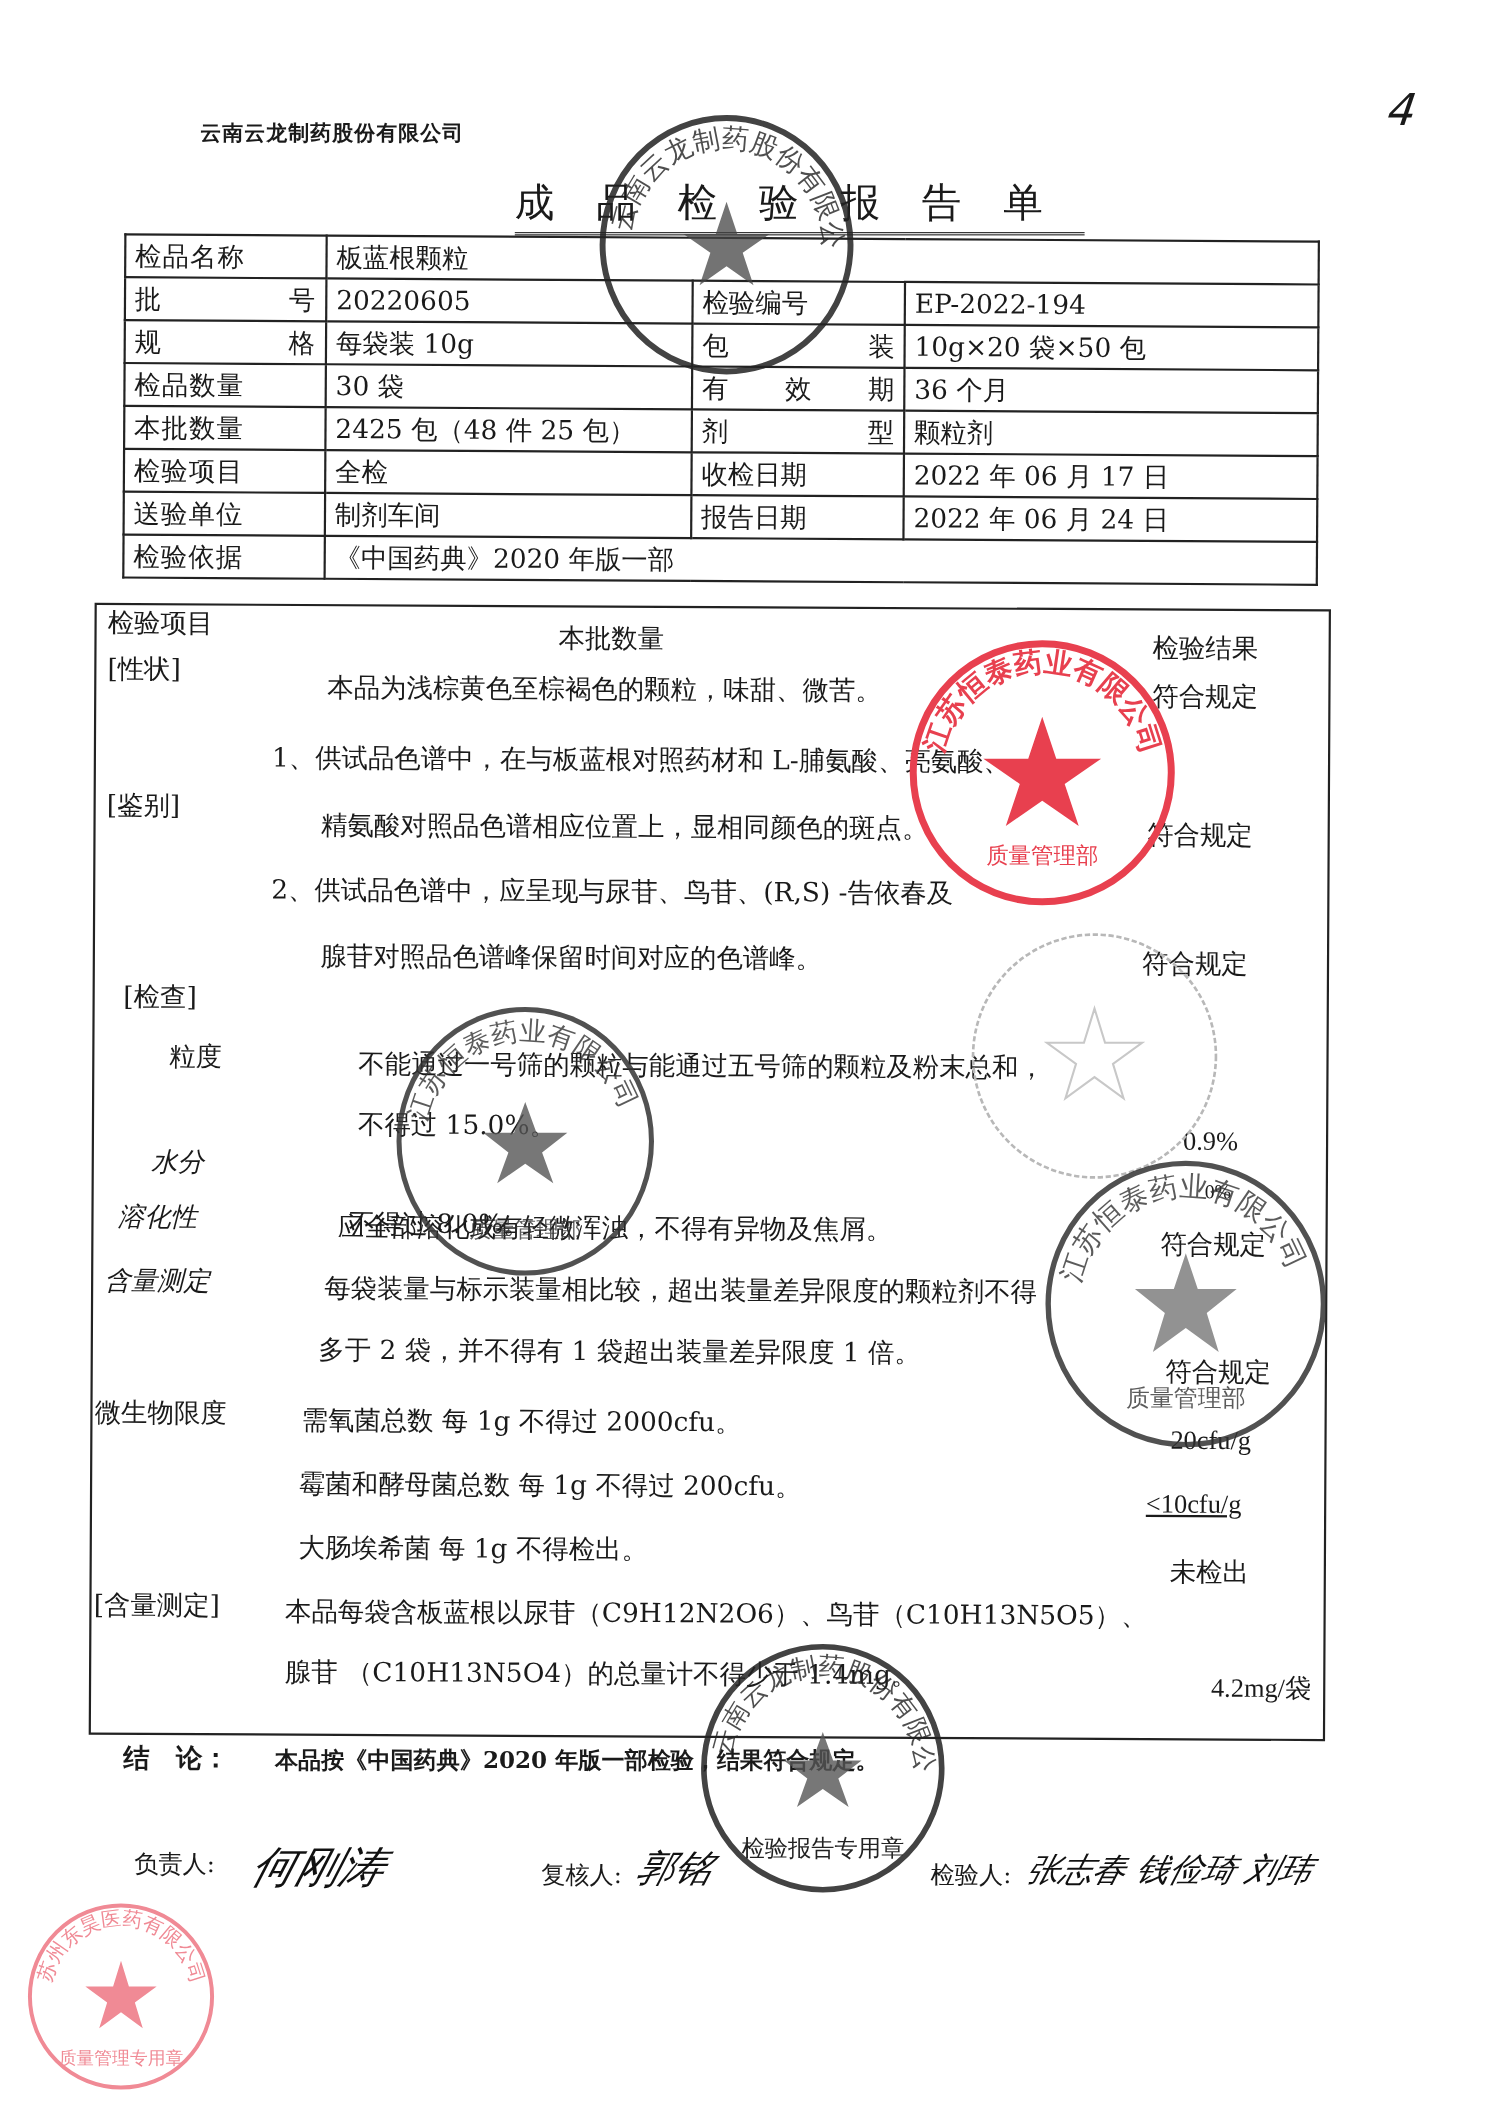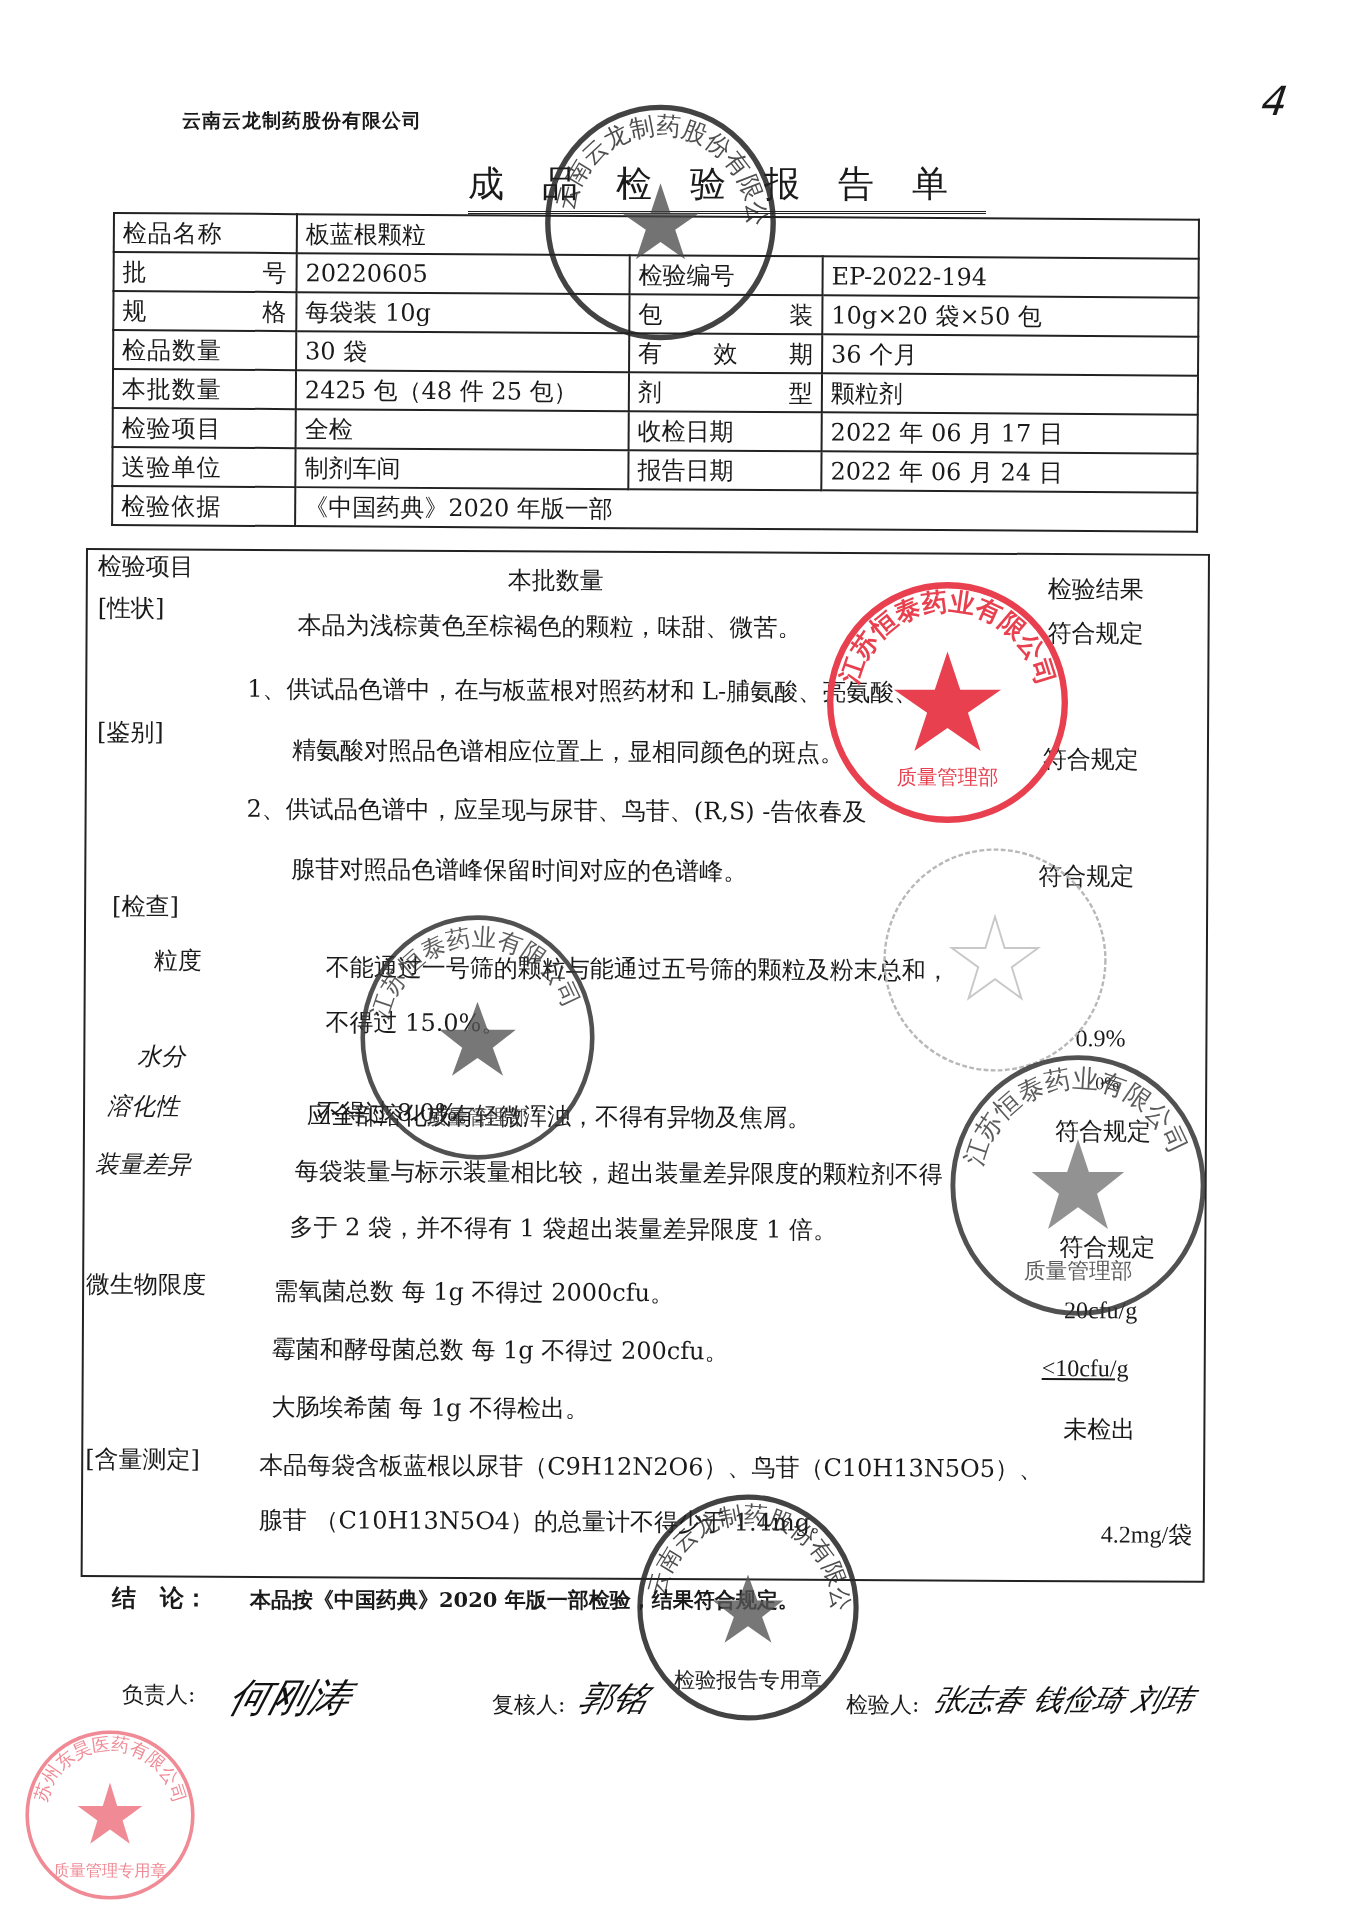--- a/index.html
+++ b/index.html
@@ -133,21 +133,21 @@
   <div class="res mono" style="left:990px;top:470px;">0.9%</div>
 
   <div class="t" style="left:52px;top:490px;font-style:italic;">水分</div>
   <div class="t" style="left:232px;top:498px;margin-top:47px;">不得过 8.0%。</div>
   <div class="res mono" style="left:1010px;top:518px;font-size:18px;">0%</div>
 
   <div class="t" style="left:22px;top:540px;font-style:italic;">溶化性</div>
   <div class="t" style="left:222px;top:548px;">应全部溶化或有轻微浑浊，不得有异物及焦屑。</div>
   <div class="res" style="left:970px;top:560px;">符合规定</div>
 
-  <div class="t" style="left:10px;top:598px;font-style:italic;">装量差异</div>
+  <div class="t" style="left:10px;top:598px;font-style:italic;">含量测定</div>
   <div class="t" style="left:210px;top:604px;">每袋装量与标示装量相比较，超出装量差异限度的颗粒剂不得</div>
   <div class="t" style="left:205px;top:660px;">多于 2 袋，并不得有 1 袋超出装量差异限度 1 倍。</div>
   <div class="res" style="left:975px;top:676px;">符合规定</div>
 
   <div class="t" style="left:2px;top:718px;">微生物限度</div>
   <div class="t" style="left:190px;top:724px;">需氧菌总数 每 1g 不得过 2000cfu。</div>
   <div class="res mono" style="left:980px;top:742px;">20cfu/g</div>
   <div class="t" style="left:188px;top:782px;">霉菌和酵母菌总数 每 1g 不得过 200cfu。</div>
   <div class="res mono" style="left:958px;top:800px;text-decoration:underline;">&lt;10cfu/g</div>
   <div class="t" style="left:188px;top:840px;">大肠埃希菌 每 1g 不得检出。</div>

